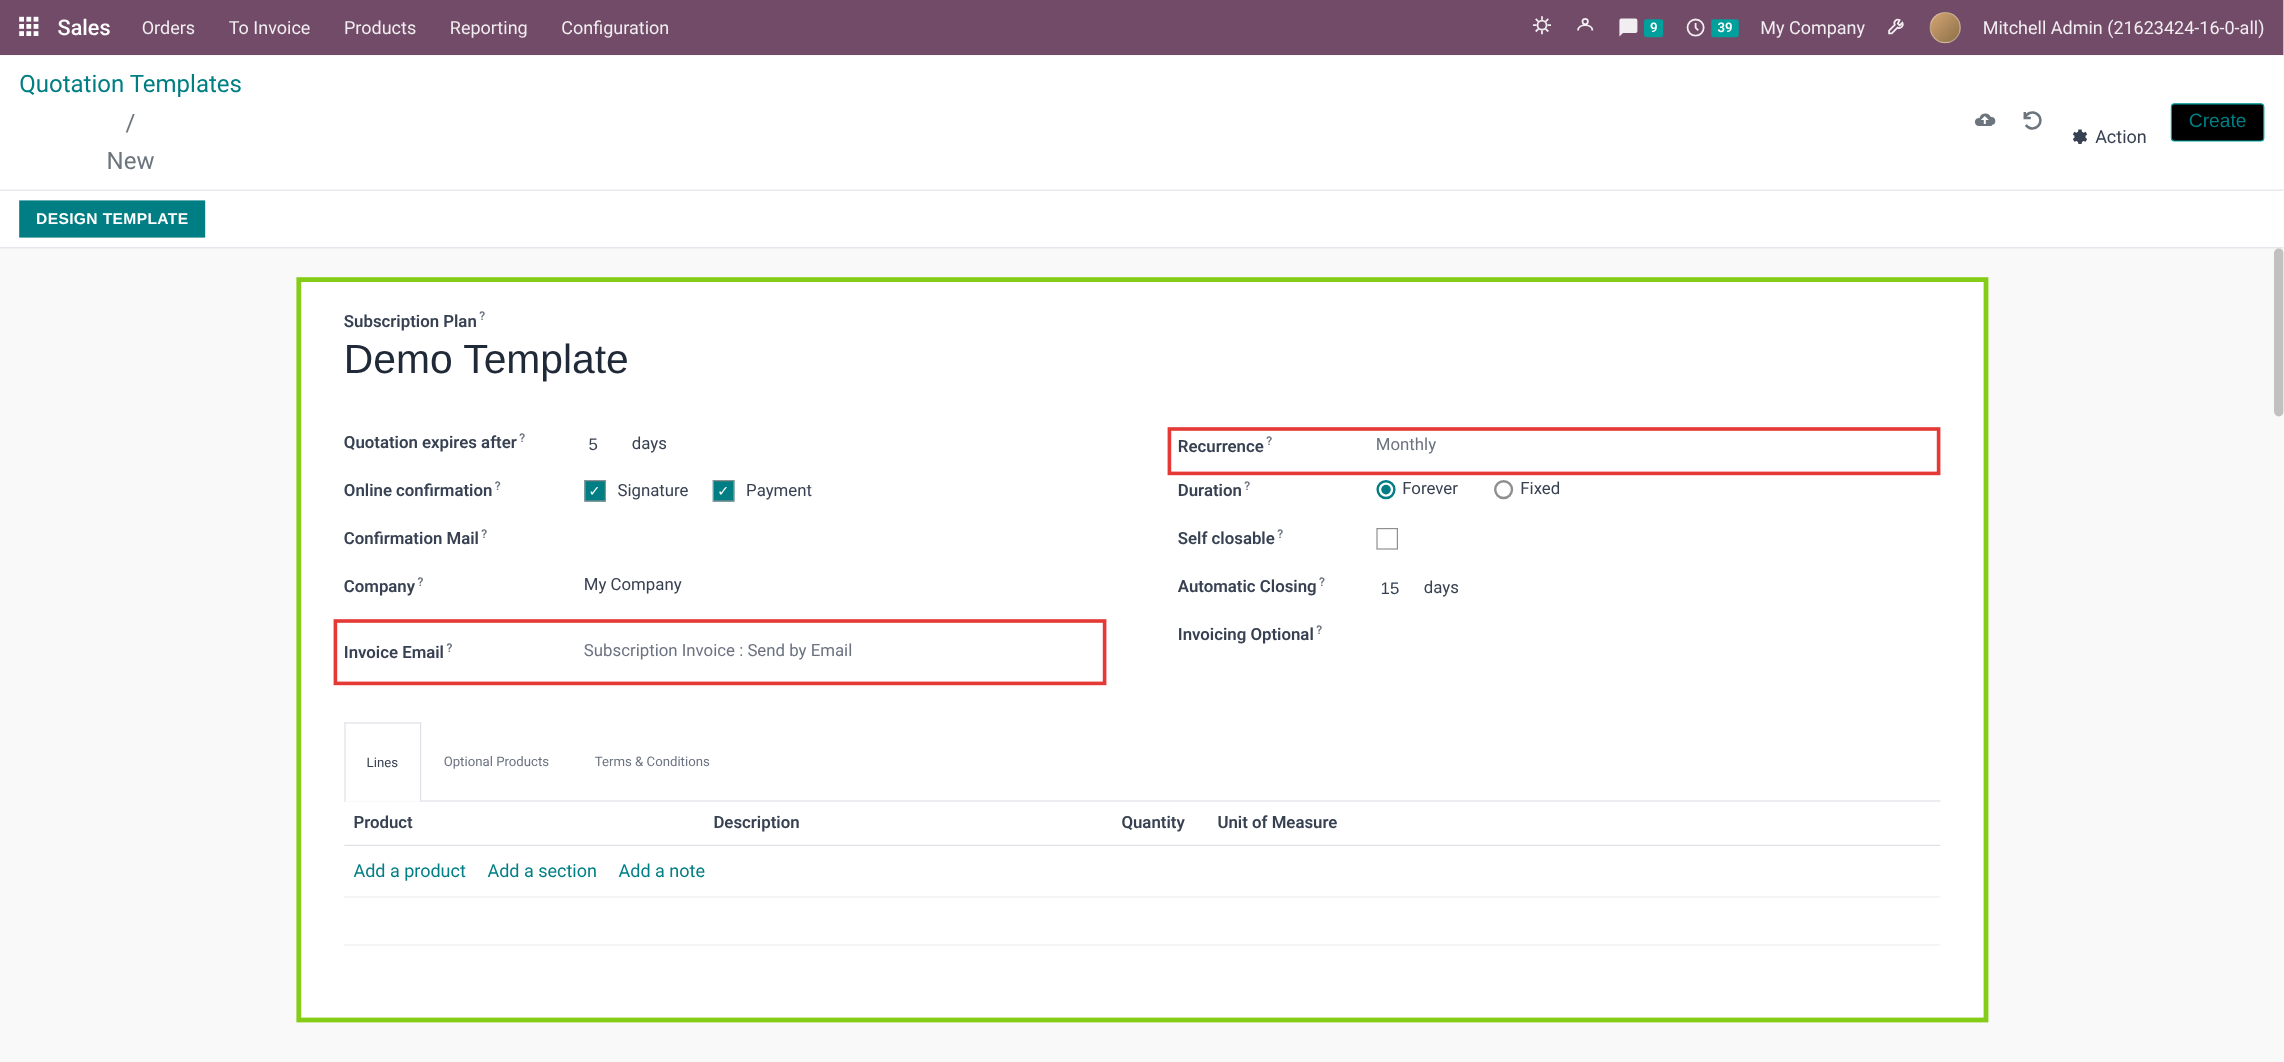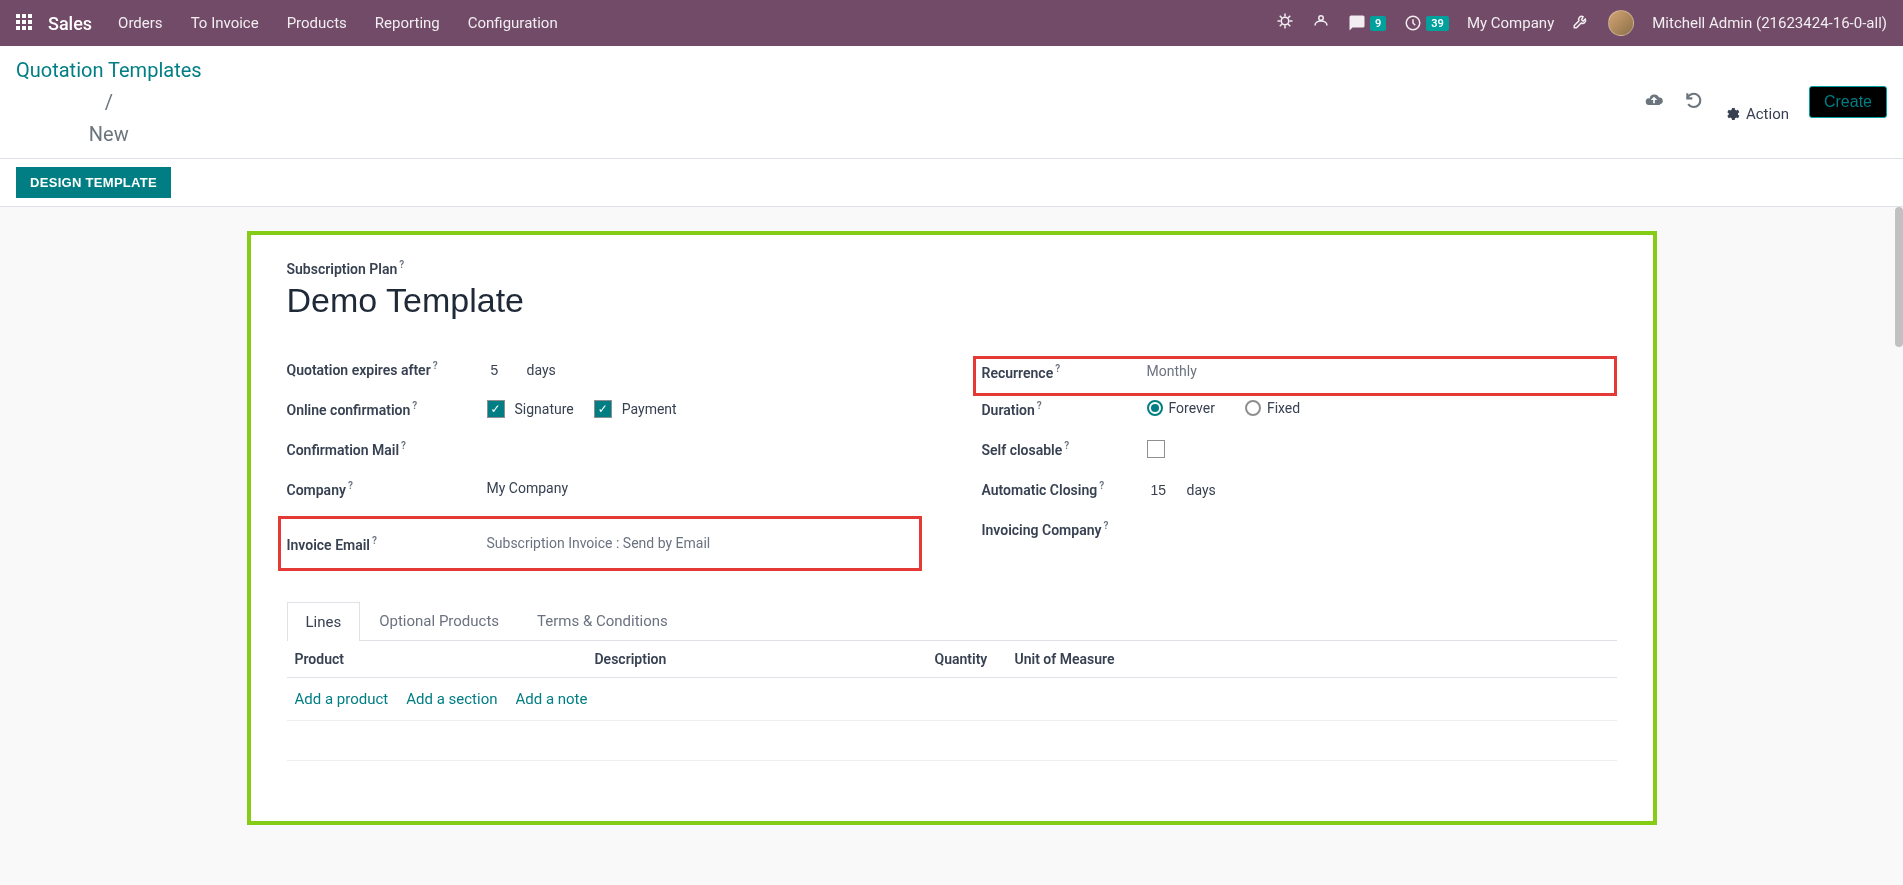--- a/index.html
+++ b/index.html
@@ -57,21 +57,21 @@
   .radio-circle.on::after { content: ""; width: 8px; height: 8px; border-radius: 50%; background: #017e84; }
   .radio-circle.off { border-color: #8f8f8f; }
   .form-value .placeholder { color: #6b7280; }
   
   .hl-red { border: 3px solid #e53935; }
   .hl-right { position: relative; padding-left: 6px; padding-right: 6px; margin-left: -9px; }
   .hl-left { position: relative; padding: 16px 6px; }
   
   
   .tabs { display: flex; border-bottom: 1px solid #dee2e6; margin-top: 30px; }
-  .tab { padding: 10px 18px; color: #6b7280; cursor: pointer; border: 1px solid transparent; border-bottom: none; font-size: 15px; text-align: right; }
+  .tab { padding: 26px 18px; color: #6b7280; cursor: pointer; border: 1px solid transparent; border-bottom: none; font-size: 11px; text-align: right; }
   .tab.active { color: #374151; border-color: #dee2e6; background: #fff; position: relative; top: 1px; }
   
   
   .table-head { display: flex; padding: 10px 8px; border-bottom: 1px solid #dee2e6; font-weight: 600; color: #374151; font-size: 14px; }
   .col-prod { flex: 0 0 300px; }
   .col-desc { flex: 0 0 340px; }
   .col-qty { flex: 0 0 80px; text-align: left; }
   .col-uom { flex: 1; text-align: left; }
   .table-row { display: flex; padding: 12px 8px; gap: 18px; border-bottom: 1px solid #eee; }
   .link { color: #017e84; cursor: pointer; font-size: 15px; }
@@ -247,21 +247,21 @@
             </div>
         </div>
         <div class="form-row">
           <div class="form-label" style="width:165px;"><span>Automatic Closing</span><span class="sup">?</span></div>
           <div class="form-value">
             <input class="form-input form-input-num" value="15" style="">
             <span class="unit">days</span>
           </div>
         </div>
         <div class="form-row">
-          <div class="form-label" style="width:165px;"><span>Invoicing Company</span><span class="sup">?</span></div>
+          <div class="form-label" style="width:165px;"><span>Invoicing Optional</span><span class="sup">?</span></div>
           <div class="form-value">
               <input class="form-input" style="width: 100%;">
             </div>
         </div>
       </div>
     </div>
     
     
     <div class="tabs">
       <div class="tab active">Lines</div>

